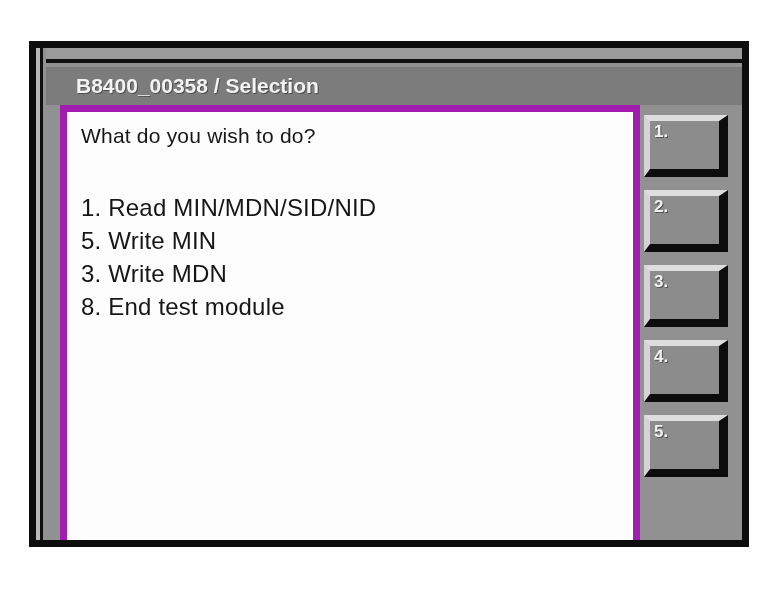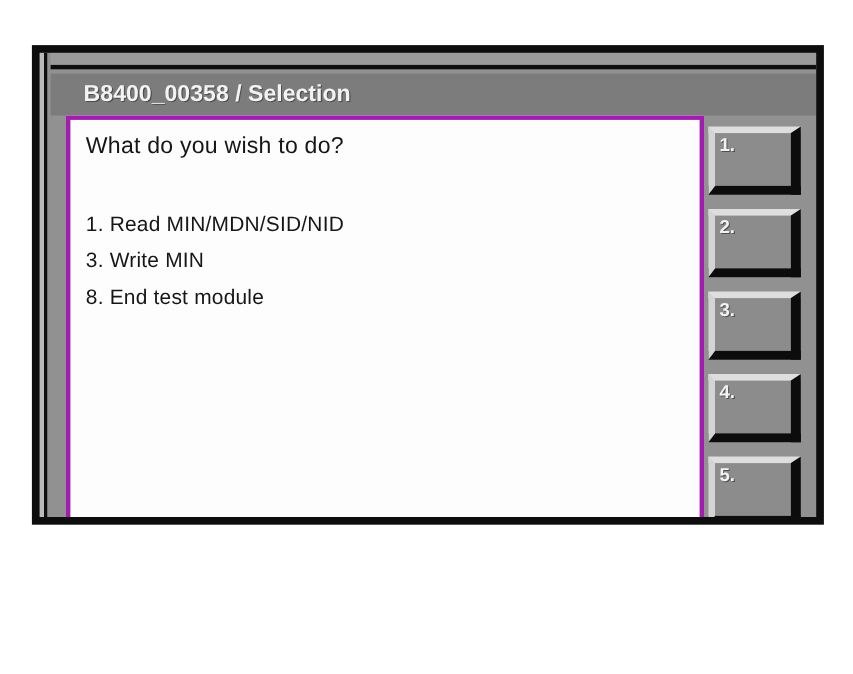--- a/index.html
+++ b/index.html
@@ -9,21 +9,21 @@
   .page {
     position:relative;
     width:775px; height:613px;
     background:#ffffff;
     overflow:hidden;
   }
 
   
   .window {
     position:absolute; left:29px; top:41px;
-    width:720px; height:436px;
+    width:720px; height:506px;
     background:#0d0d0d;
   }
   .window-inner {
     position:absolute; inset:7px;
     background:#919191;
     overflow:hidden;
   }
 
   
   .left-strip {
@@ -52,32 +52,32 @@
     padding-left:30px;
     text-shadow:1px 1px 0 rgba(20,20,20,0.45);
     white-space:nowrap;
   }
 
   
   .content {
     position:absolute; left:24px; top:57px;
     width:580px; height:447px;
     background:#fdfdfd;
-    border:4px solid #a21caf;
+    border:7px solid #a21caf;
     color:#161616;
     padding:10px 8px 0 14px;
   }
   .prompt {
     font-size:21px;
     line-height:27px;
     margin-bottom:42px;
     letter-spacing:0.2px;
   }
   .menu-item {
-    font-size:19px;
+    font-size:24px;
     line-height:33px;
     letter-spacing:0.2px;
     white-space:nowrap;
   }
 
   
   .softkey {
     position:absolute; left:608px;
     width:84px; height:62px;
     background:#8c8c8c;
@@ -131,21 +131,22 @@
     <div class="window-inner">
 
       <div class="left-strip"></div>
       <div class="top-strip"></div>
 
       <div class="titlebar">B8400_00358 / Selection</div>
 
       <div class="content">
         <div class="prompt">What do you wish to do?</div>
         <div class="menu-item">1. Read MIN/MDN/SID/NID</div>
-        <div class="menu-item">3. Write MIN</div>
+        <div class="menu-item">5. Write MIN</div>
+        <div class="menu-item">3. Write MDN</div>
         <div class="menu-item">8. End test module</div>
       </div>
 
       <div class="softkey sk1">
         <span class="key-label">1.</span>
       </div>
       <div class="softkey sk2">
         <span class="key-label">2.</span>
       </div>
       <div class="softkey sk3">

